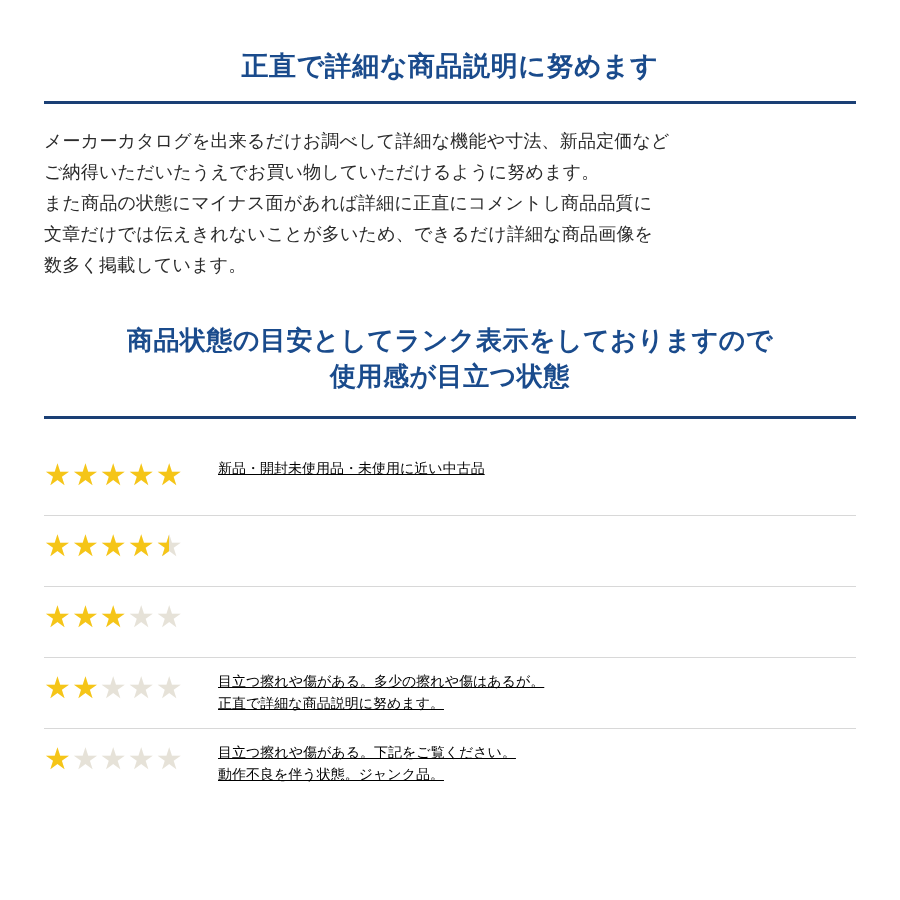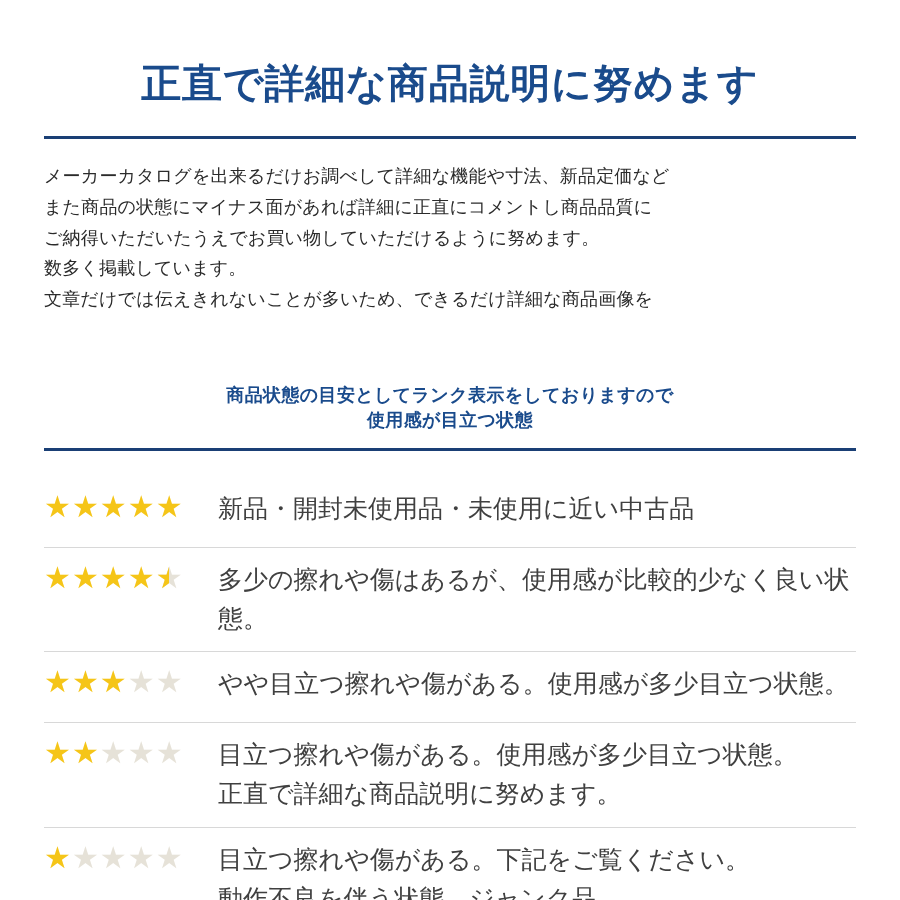--- a/index.html
+++ b/index.html
@@ -23,21 +23,21 @@
   }
 
   
   .section-title {
     color: #1a4b8c;
     font-weight: bold;
     text-align: center;
     letter-spacing: 0.02em;
   }
   .title-main {
-    font-size: 40px;
+    font-size: 27px;
     padding-top: 30px;
     line-height: 1.3;
   }
   .rule {
     border: 0;
     border-top: 3px solid #1a3f75;
     margin: 14px 0 0 0;
   }
   .rule.thin {
     border-top: 3px solid #1a3f75;
@@ -50,22 +50,22 @@
     color: #2b2b2b;
     margin-top: 22px;
     letter-spacing: 0.01em;
   }
   .body-text p {
     margin: 0;
   }
 
   
   .rank-heading {
-    margin-top: 68px;
-    font-size: 18px;
+    margin-top: 42px;
+    font-size: 26px;
     line-height: 1.38;
   }
 
   
   .rank-list {
     margin-top: 26px;
   }
   .rank-row {
     display: flex;
     align-items: flex-start;
@@ -100,43 +100,44 @@
     left: 0;
     top: 0;
     width: 50%;
     overflow: hidden;
     color: #f5c518;
   }
   .star.empty { color: #e6e2d8; }
 
   .rank-desc {
     flex: 1 1 auto;
-    font-size: 25px;
+    font-size: 14px;
     line-height: 1.55;
-    color: #404040;
+    color: #000000;
     padding-left: 6px;
+    text-decoration: underline;
   }
   .rank-desc .line2 {
     display: block;
   }
 </style>
 </head>
 <body>
 
 <div class="page">
 
   <h1 class="section-title title-main">正直で詳細な商品説明に努めます</h1>
   <hr class="rule">
 
   <div class="body-text">
     <p>メーカーカタログを出来るだけお調べして詳細な機能や寸法、新品定価など</p>
+    <p>ご納得いただいたうえでお買い物していただけるように努めます。</p>
     <p>また商品の状態にマイナス面があれば詳細に正直にコメントし商品品質に</p>
-    <p>ご納得いただいたうえでお買い物していただけるように努めます。</p>
+    <p>文章だけでは伝えきれないことが多いため、できるだけ詳細な商品画像を</p>
     <p>数多く掲載しています。</p>
-    <p>文章だけでは伝えきれないことが多いため、できるだけ詳細な商品画像を</p>
   </div>
 
   <h2 class="section-title rank-heading">
     <span>商品状態の目安としてランク表示をしておりますので</span><br>
     <span>使用感が目立つ状態</span>
   </h2>
   <hr class="rule thin">
 
   <div class="rank-list">
 
@@ -146,40 +147,34 @@
       </div>
       <div class="rank-desc">
         <span>新品・開封未使用品・未使用に近い中古品</span>
       </div>
     </div>
 
     <div class="rank-row">
       <div class="stars">
         <span class="star full">★</span><span class="star full">★</span><span class="star full">★</span><span class="star full">★</span><span class="star half">★</span>
       </div>
-      <div class="rank-desc">
-        <span>多少の擦れや傷はあるが、使用感が比較的少なく良い状態。</span>
-      </div>
     </div>
 
     <div class="rank-row">
       <div class="stars">
         <span class="star full">★</span><span class="star full">★</span><span class="star full">★</span><span class="star empty">★</span><span class="star empty">★</span>
-      </div>
-      <div class="rank-desc">
-        <span>やや目立つ擦れや傷がある。使用感が多少目立つ状態。</span>
       </div>
     </div>
 
     <div class="rank-row">
       <div class="stars">
         <span class="star full">★</span><span class="star full">★</span><span class="star empty">★</span><span class="star empty">★</span><span class="star empty">★</span>
       </div>
       <div class="rank-desc">
-        <span>目立つ擦れや傷がある。使用感が多少目立つ状態。</span>
+        <span>目立つ擦れや傷がある。多少の擦れや傷はあるが。</span>
         <span class="line2">正直で詳細な商品説明に努めます。</span>
       </div>
     </div>
 
     <div class="rank-row">
       <div class="stars">
         <span class="star full">★</span><span class="star empty">★</span><span class="star empty">★</span><span class="star empty">★</span><span class="star empty">★</span>
       </div>
       <div class="rank-desc">
         <span>目立つ擦れや傷がある。下記をご覧ください。</span>

